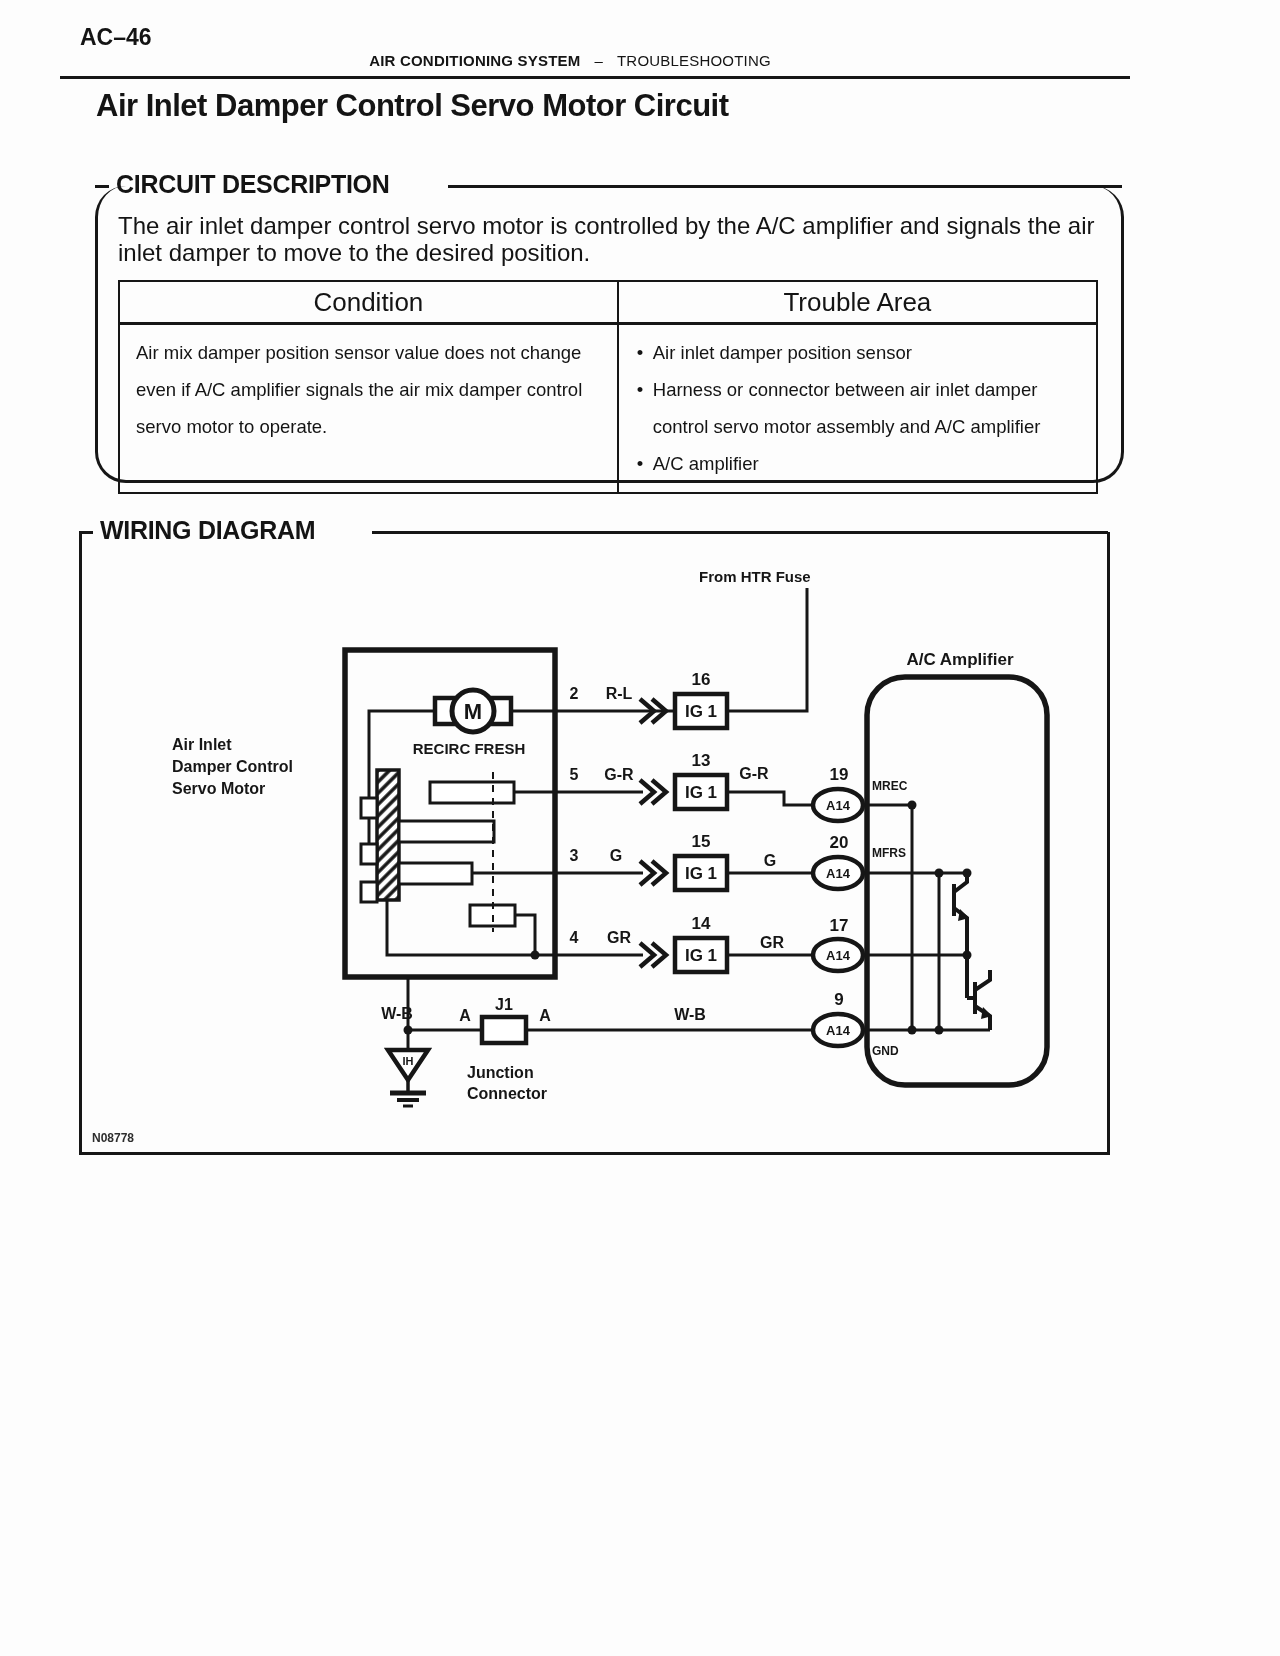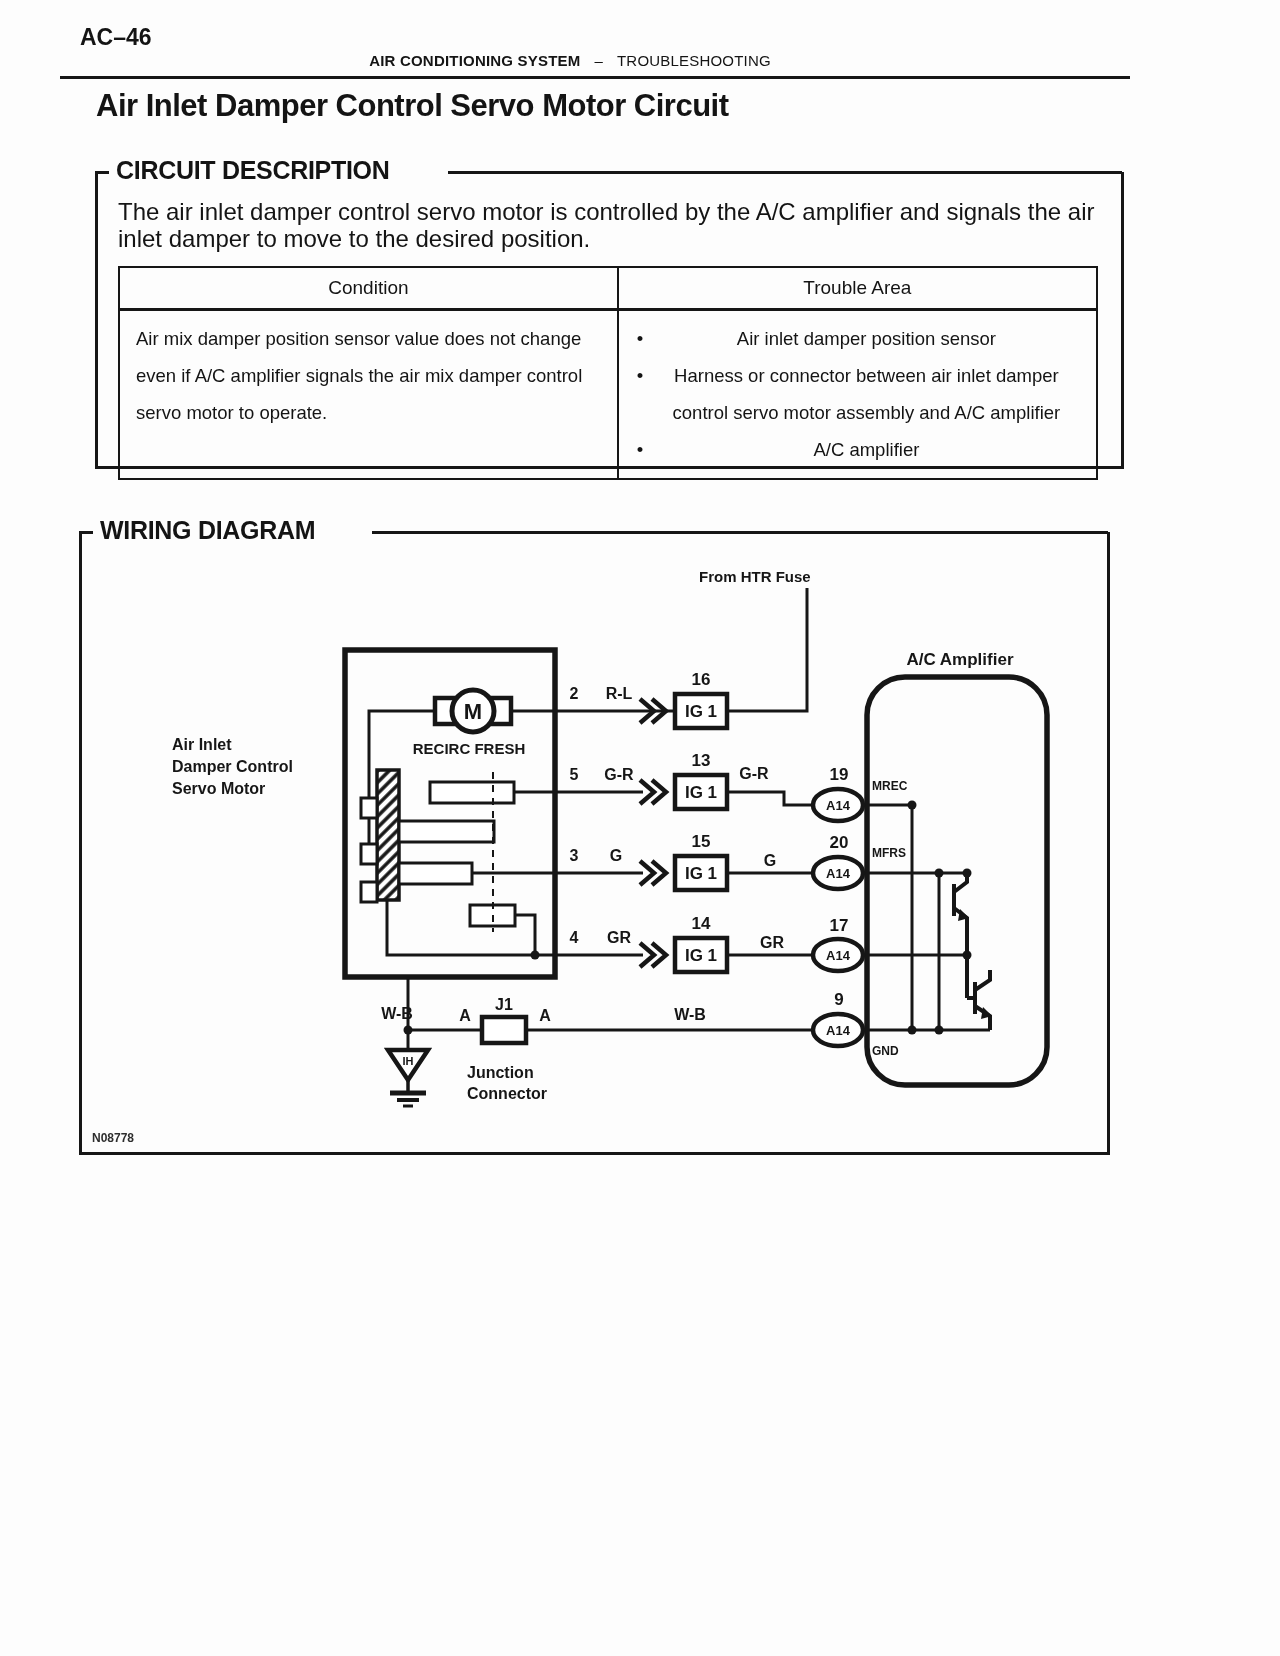--- a/index.html
+++ b/index.html
@@ -14,32 +14,32 @@
   .running-head{position:absolute;left:40px;top:52px;width:1060px;text-align:center;font-size:15px;letter-spacing:.2px;}
   .running-head .sec{font-weight:700;}
   .running-head .dash{padding:0 14px;font-weight:400;}
   .head-rule{position:absolute;left:60px;top:76px;width:1070px;height:3px;background:#161616;}
   .doc-title{position:absolute;left:96px;top:88px;font-size:31px;font-weight:700;letter-spacing:-.5px;}
   
   .section{position:absolute;border:3px solid #161616;border-top:none;}
   .section .tick{position:absolute;left:-3px;top:-1px;width:14px;height:3px;background:#161616;}
   .section .s-head{position:absolute;top:-16px;left:18px;font-size:25px;font-weight:700;letter-spacing:-.3px;background:transparent;}
   .section .topline{position:absolute;top:-1px;height:3px;background:#161616;right:-1px;}
-  #sec-desc{left:95px;top:172px;width:1023px;height:294px;}
+  #sec-desc{left:95px;top:186px;width:1023px;height:294px;border-radius:31px;}
   #sec-desc .topline{left:350px;}
   #sec-wiring{left:79px;top:532px;width:1025px;height:620px;text-decoration:underline;}
   #sec-wiring .topline{left:290px;}
   .desc-body{position:absolute;left:20px;top:26px;width:985px;font-size:24px;line-height:27px;}
   
   table.cond{position:absolute;left:20px;top:94px;width:980px;border-collapse:collapse;}
   table.cond th,table.cond td{border:2.5px solid #161616;font-weight:400;}
-  table.cond th{height:38px;font-size:19px;text-align:center;border-bottom-width:3px;margin-top:24px;}
+  table.cond th{height:38px;font-size:26px;text-align:center;border-bottom-width:3px;margin-top:24px;}
   table.cond td{vertical-align:top;font-size:18.5px;line-height:37px;padding:9px 16px 10px 16px;}
   td.cond-col{width:51%;}
-  ul.trouble{margin:0;padding:0;list-style:none;text-align:center;}
+  ul.trouble{margin:0;padding:0;list-style:none;}
   ul.trouble li{padding-left:18px;position:relative;}
   ul.trouble li::before{content:"•";position:absolute;left:2px;top:0;}
   
   .wire-svg{position:absolute;left:0;top:0;width:1019px;height:614px;}
   svg text{font-family:"Liberation Sans", sans-serif;fill:#161616;font-weight:700;}
   .t17{font-size:17px;}
   .t16{font-size:16px;}
   .t15{font-size:15px;}
   .t13{font-size:13px;}
   .t12{font-size:12px;}

